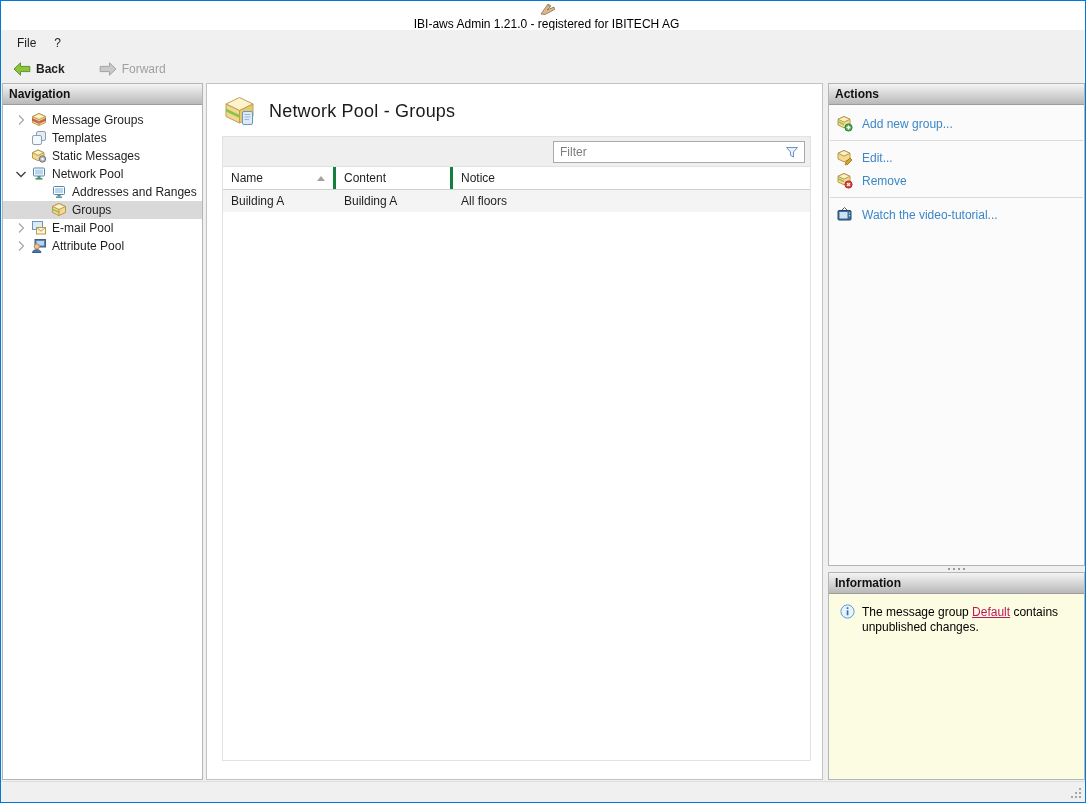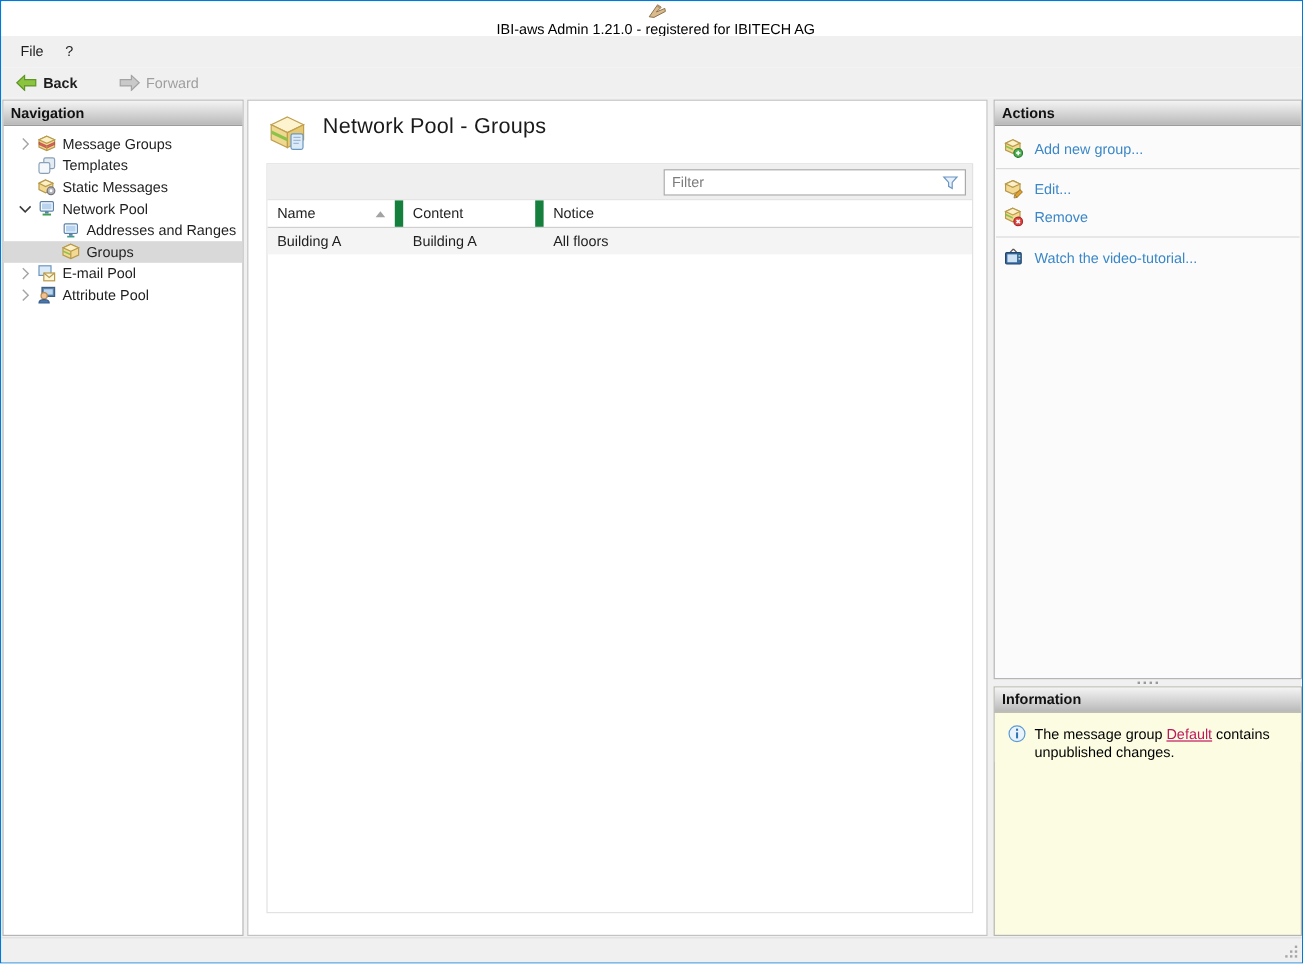--- a/index.html
+++ b/index.html
@@ -35,33 +35,33 @@
   .tree { padding-top:6px; }
   .tree-row { height:18px; display:flex; align-items:center; padding-left:10px; cursor:default; }
   .tree-row.lvl1 { padding-left:46px; }
   .tree-row.selected { background:#d9d9d9; }
   .chev { width:16px; height:16px; flex:0 0 auto; display:flex; align-items:center; justify-content:center; }
   .tree-ico { width:16px; height:16px; flex:0 0 auto; margin-left:2px; }
   .tree-lbl { margin-left:5px; white-space:nowrap; }
 
   
   .main-panel { position:absolute; top:2px; left:205px; width:617px; bottom:1px; background:#fff; border:1px solid #c3c3c3; }
-  .main-title { position:absolute; top:11px; left:16px; display:flex; align-items:flex-start; gap:13px; }
+  .main-title { position:absolute; top:11px; left:16px; display:flex; align-items:center; gap:13px; }
   .main-title .big-ico { width:33px; height:33px; }
   .main-title h1 { font-size:18px; font-weight:400; color:#1a1a1a; letter-spacing:0.2px; }
 
   .table-block { position:absolute; top:52px; left:15px; width:589px; bottom:18px; border:1px solid #e2e2e2; background:#fff; }
   .filter-bar { height:30px; background:#efefef; border-bottom:1px solid #e2e2e2; display:flex; align-items:center; justify-content:flex-end; }
   .filter-wrap { width:252px; height:22px; margin-right:5px; background:#fff; border:1px solid #aaaaaa; display:flex; align-items:center; }
   .filter-wrap input { flex:1; border:none; outline:none; padding:0 6px; font:12px "Liberation Sans", sans-serif; color:#222; background:transparent; }
   .filter-wrap input::placeholder { color:#7c7c7c; opacity:1; }
   .funnel { width:16px; height:16px; margin-right:4px; flex:0 0 auto; }
 
   .thead { height:23px; display:flex; background:#fff; border-bottom:1px solid #cfcfcf; }
-  .th { display:flex; align-items:center; padding-left:8px; border-right:7px solid #15803d; font-size:12px; color:#1e1e1e; }
+  .th { display:flex; align-items:center; padding-left:8px; border-right:3px solid #15803d; font-size:12px; color:#1e1e1e; }
   .th-name { width:113px; }
   .th-content { width:117px; }
   .th-notice { flex:1; border-right:none; }
   .sort-asc { margin-left:auto; margin-right:8px; width:0; height:0; border-left:4px solid transparent; border-right:4px solid transparent; border-bottom:5px solid #a3a3a3; }
   .trow { height:22px; display:flex; background:#f4f4f4; }
   .td { display:flex; align-items:center; padding-left:8px; }
   .td-name { width:113px; }
   .td-content { width:117px; }
   .td-notice { flex:1; }
 

